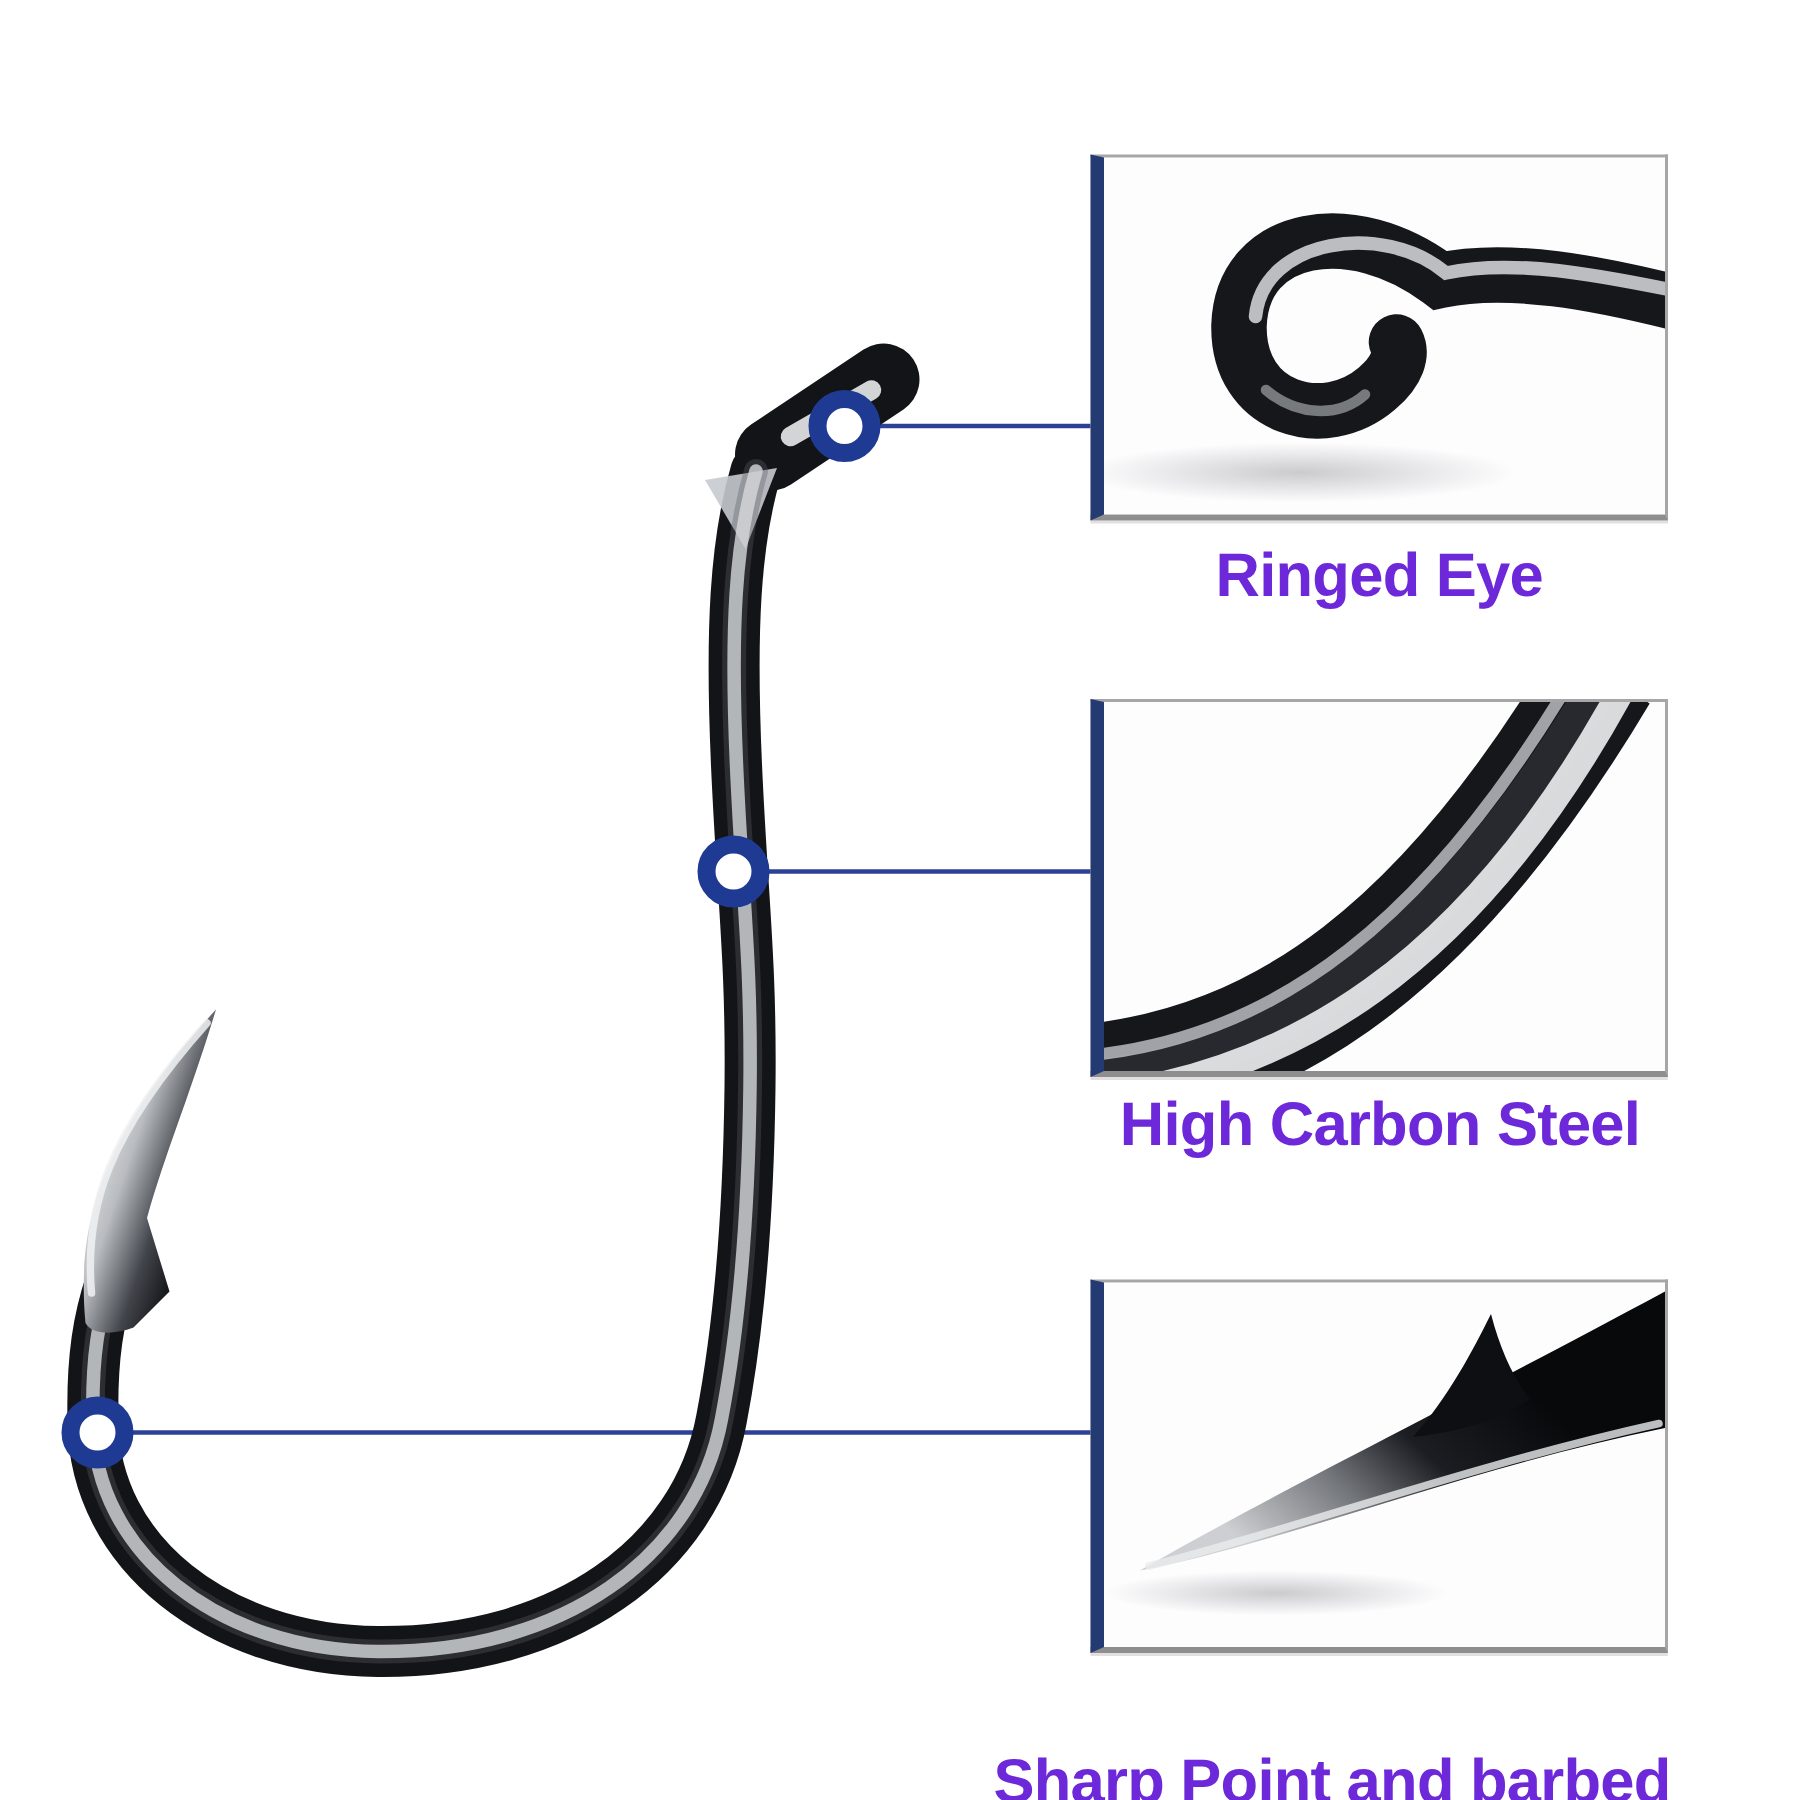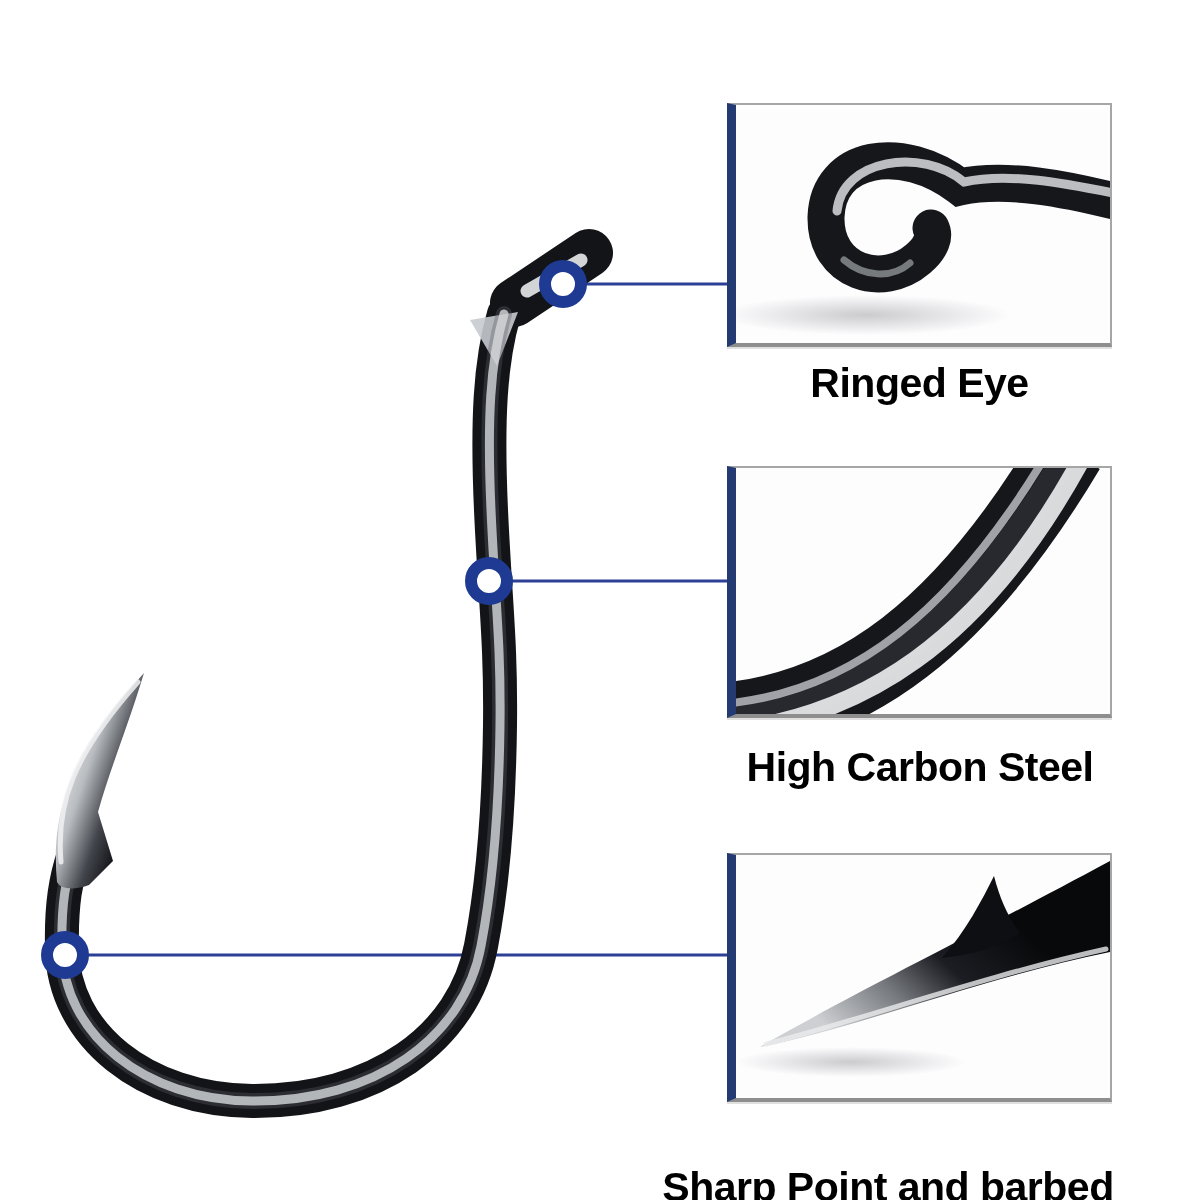--- a/index.html
+++ b/index.html
@@ -14,21 +14,21 @@
     border-top:2px solid #a6a6a6;
     border-right:2px solid #a6a6a6;
     border-bottom:4px solid #8e8e8e;
     border-left:9px solid #233a72;
     box-shadow:0 2px 0 rgba(0,0,0,0.12);
   }
   .photo svg{display:block;}
   .caption{
     position:absolute;text-align:center;
     font-weight:700;font-size:41px;line-height:1.15;
-    color:#000000;letter-spacing:-0.5px;white-space:nowrap;
+    color:#6d28d9;letter-spacing:-0.5px;white-space:nowrap;
   }
 </style>
 </head>
 <body>
 
 <div id="canvas">
 
   <svg id="hook-layer" viewBox="0 0 1200 1200" xmlns="http://www.w3.org/2000/svg">
     <defs>
       <linearGradient id="pointGrad" gradientUnits="userSpaceOnUse" x1="50" y1="780" x2="145" y2="812">
@@ -104,21 +104,21 @@
       <svg width="374" height="246" viewBox="0 0 374 246" xmlns="http://www.w3.org/2000/svg">
         <rect x="0" y="0" width="374" height="246" fill="#fdfdfe"></rect>
 
         <path d="M -14 252 C 118 240, 226 160, 332 -18" fill="none" stroke="#16171b" stroke-width="74"></path>
         <path d="M -14 252 C 120 241, 228 162, 333 -16" fill="none" stroke="#303237" stroke-width="26" opacity="0.7"></path>
         <path d="M -14 264 C 124 250, 244 176, 344 -6" fill="none" stroke="#e4e5e7" stroke-width="18" opacity="0.95"></path>
         <path d="M -14 236 C 114 225, 218 146, 318 -26" fill="none" stroke="#c4c6ca" stroke-width="8" opacity="0.8"></path>
       </svg>
     </div>
   </div>
-  <div class="caption" style="left:700px;top:744px;width:440px;">High Carbon Steel</div>
+  <div class="caption" style="left:700px;top:726px;width:440px;">High Carbon Steel</div>
 
   <div class="callout" style="left:727px;top:853px;width:385px;height:249px;">
     <div class="photo" style="width:374px;height:243px;">
       <svg width="374" height="243" viewBox="0 0 374 243" xmlns="http://www.w3.org/2000/svg">
         <defs>
           <radialGradient id="sh3" cx="0.5" cy="0.5" r="0.5">
             <stop offset="0" stop-color="rgba(110,110,118,0.35)"></stop>
             <stop offset="1" stop-color="rgba(110,110,118,0)"></stop>
           </radialGradient>
           <linearGradient id="mg3" gradientUnits="userSpaceOnUse" x1="110" y1="190" x2="250" y2="40">

